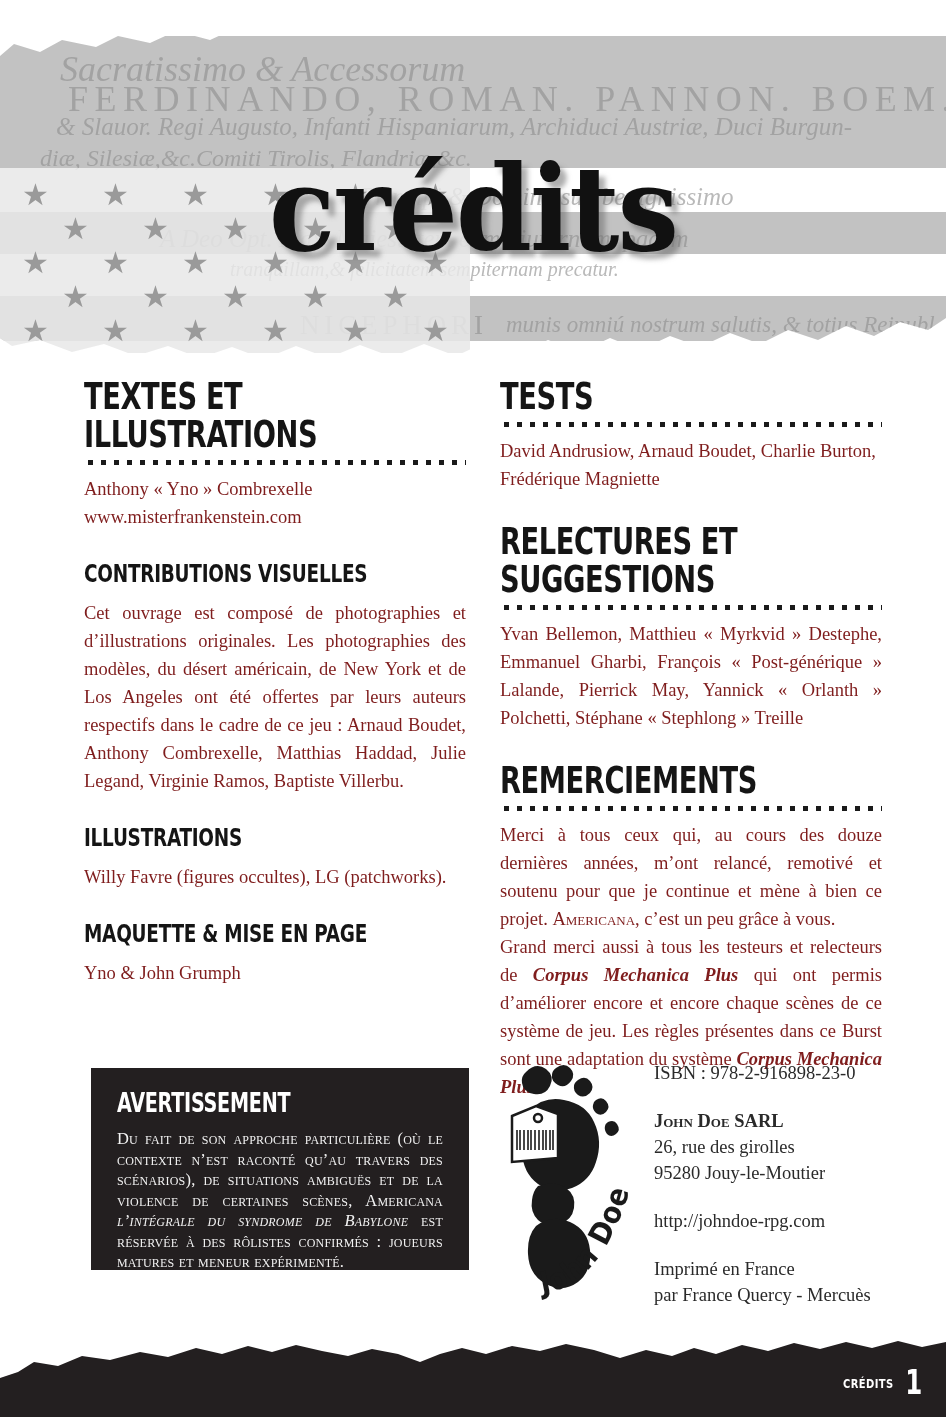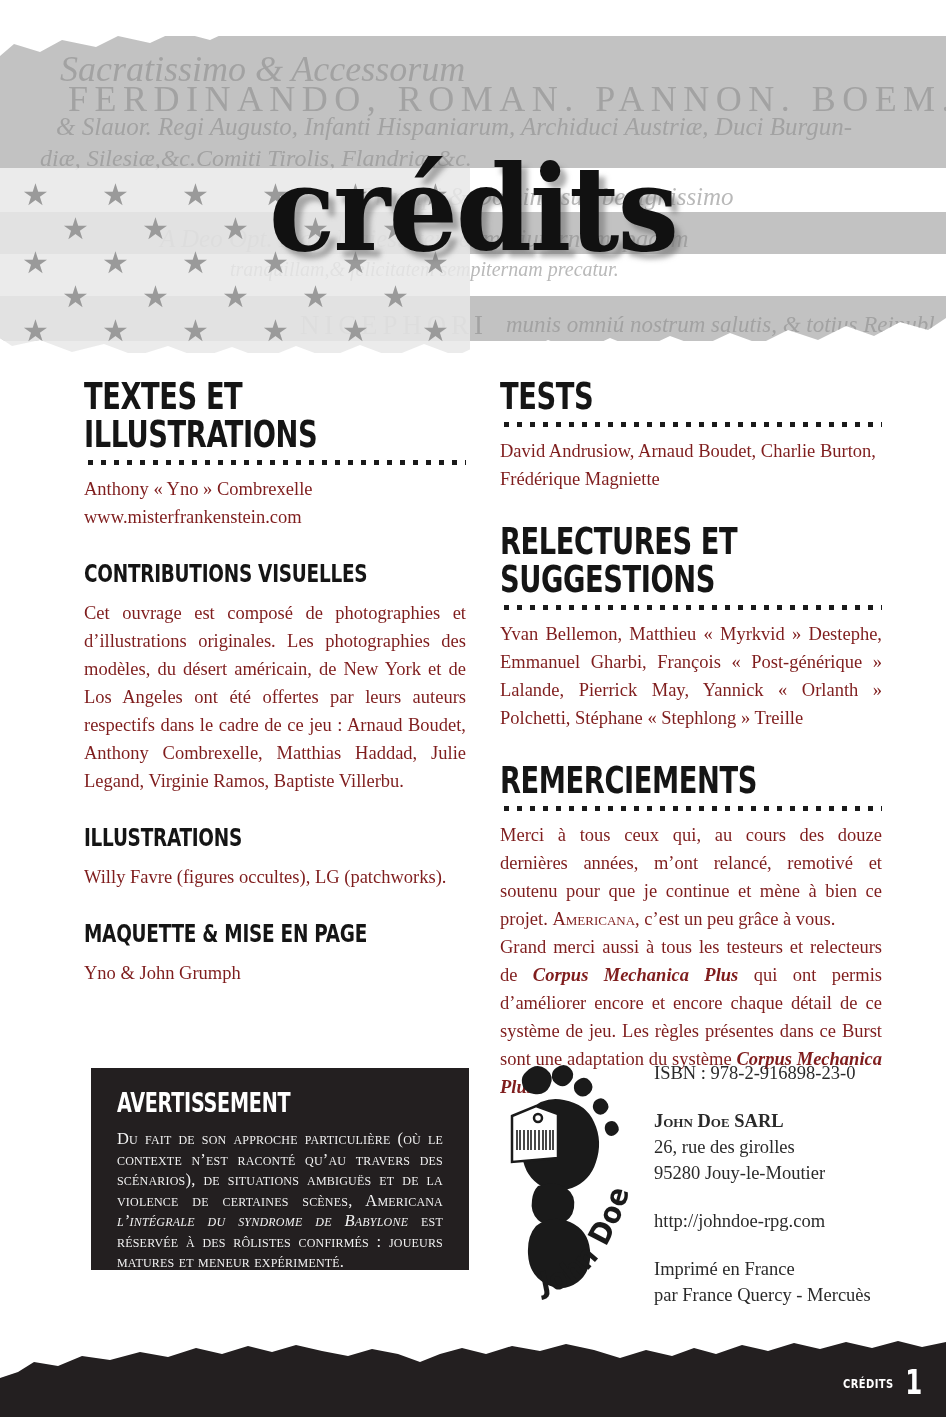--- a/index.html
+++ b/index.html
@@ -252,21 +252,21 @@
       <p class="body">David Andrusiow, Arnaud Boudet, Charlie Burton, Frédérique Magniette</p>
       <div class="sp-lg"></div>
       <h1 class="sec">RELECTURES ET
 SUGGESTIONS</h1>
       <div class="dotrule"></div>
       <p class="body just">Yvan Bellemon, Matthieu « Myrkvid » Destephe, Emmanuel Gharbi, François « Post-générique » Lalande, Pierrick May, Yannick « Orlanth » Polchetti, Stéphane « Stephlong » Treille</p>
       <div class="sp-lg"></div>
       <h1 class="sec">REMERCIEMENTS</h1>
       <div class="dotrule"></div>
       <p class="body just"><span>Merci à tous ceux qui, au cours des douze dernières années, m’ont relancé, remotivé et soutenu pour que je continue et mène à bien ce projet. </span><span class="sc">Americana</span><span>, c’est un peu grâce à vous.</span></p>
-      <p class="body just"><span>Grand merci aussi à tous les testeurs et relecteurs de </span><span class="bi">Corpus Mechanica Plus</span><span> qui ont permis d’améliorer encore et encore chaque détail de ce système de jeu. Les règles présentes dans ce Burst sont une adaptation du système </span><span class="bi">Corpus Mechanica Plus</span><span>.</span></p>
+      <p class="body just"><span>Grand merci aussi à tous les testeurs et relecteurs de </span><span class="bi">Corpus Mechanica Plus</span><span> qui ont permis d’améliorer encore et encore chaque scènes de ce système de jeu. Les règles présentes dans ce Burst sont une adaptation du système </span><span class="bi">Corpus Mechanica Plus</span><span>.</span></p>
     </div>
 </div>
 
 <div id="warning-box">
   <div id="warning-title">AVERTISSEMENT</div>
   <p id="warning-text"><span>Du fait de son approche particulière (où le contexte n’est raconté qu’au travers des scénarios), de situations ambiguës et de la violence de certaines scènes, Americana </span><i>l’intégrale du syndrome de Babylone</i><span> est réservée à des rôlistes confirmés : joueurs matures et meneur expérimenté.</span></p>
 </div>
 
 <div id="logo-wrap">
   <svg width="135" height="250" viewBox="0 0 135 250">

